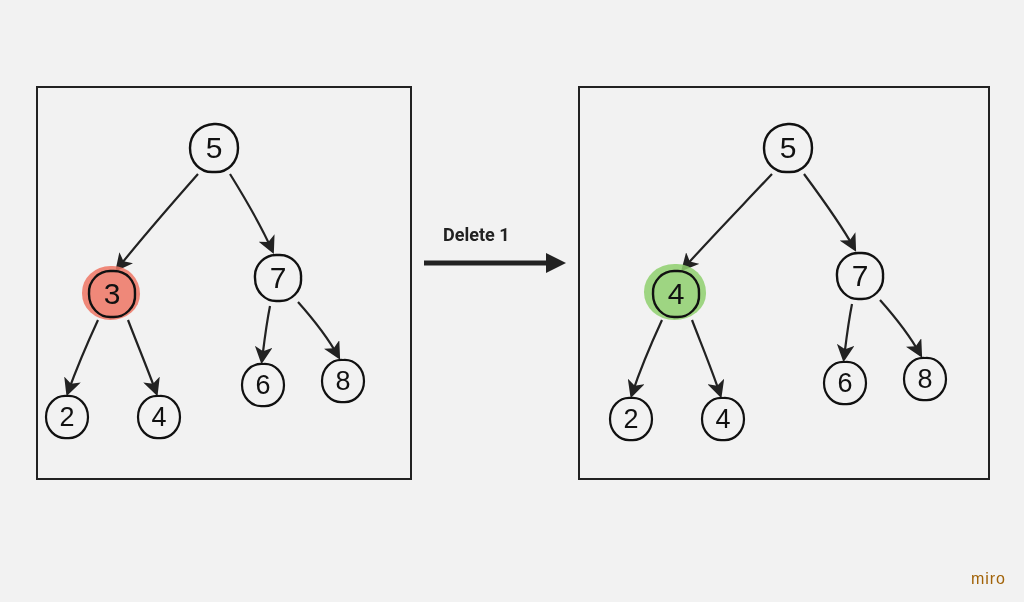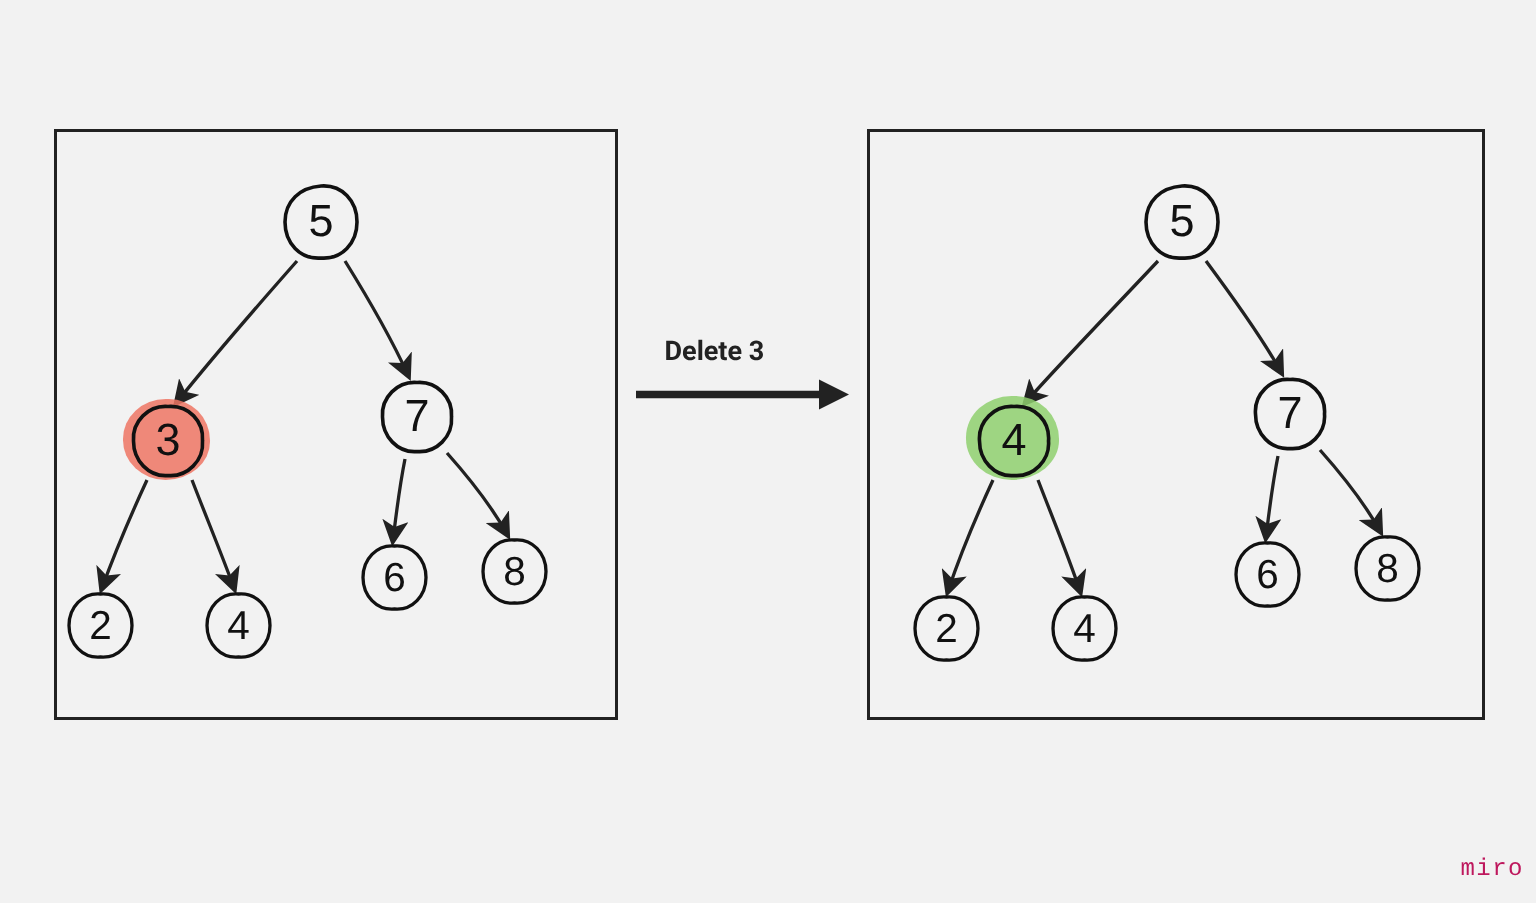--- a/index.html
+++ b/index.html
@@ -68,25 +68,25 @@
   }
   .arrow-label {
     position: absolute;
     font-family: -apple-system, BlinkMacSystemFont, "Segoe UI", Roboto, Helvetica, Arial, sans-serif;
     font-weight: 700;
     font-size: 18px;
     color: #222;
   }
   .watermark {
     position: absolute;
-    right: 8px;
+    right: 18px;
     bottom: 14px;
-    font-family: Liberation Mono, monospace;
+    font-family: Liberation Sans, sans-serif;
     font-size: 16px;
-    color: #be185d;
+    color: #a16207;
     letter-spacing: 1px;
   }
 </style>
 </head>
 <body>
 
 <div class="canvas">
 
   <div class="frame" style="left:36px; top:86px; width:372px; height:390px;">
 
@@ -155,21 +155,21 @@
     </div>
 
     <div class="node node-sm" style="left:280px; top:268px;">
       <svg class="circle" viewBox="0 0 50 50">
           <path d="M25 4 C37 3 46 13 46 25 C46 37 37 47 25 46 C13 47 4 37 4 25 C4 13 13 3 25 4 Z" fill="none" stroke="#111" stroke-width="2.2"></path>
         </svg>
       <span class="val">8</span>
     </div>
   </div>
 
-  <div class="arrow-label" style="left:443px; top:224px;">Delete 3</div>
+  <div class="arrow-label" style="left:443px; top:224px;">Delete 1</div>
   <svg style="position:absolute; left:420px; top:250px; width:148px; height:26px;" viewBox="0 0 148 26">
     <line x1="4" y1="13" x2="128" y2="13" stroke="#222" stroke-width="5"></line>
     <path d="M126,3 L146,13 L126,23 Z" fill="#222"></path>
   </svg>
 
   <div class="frame" style="left:578px; top:86px; width:408px; height:390px;">
 
     <svg class="edges" viewBox="0 0 408 390" preserveAspectRatio="none">
       <defs>
         <marker id="ah2" markerWidth="8" markerHeight="8" refX="6" refY="4" orient="auto">

